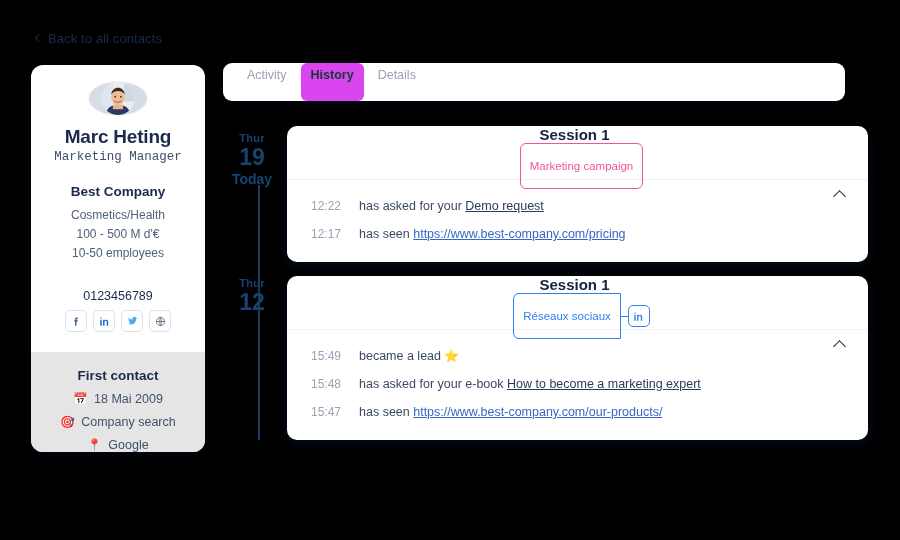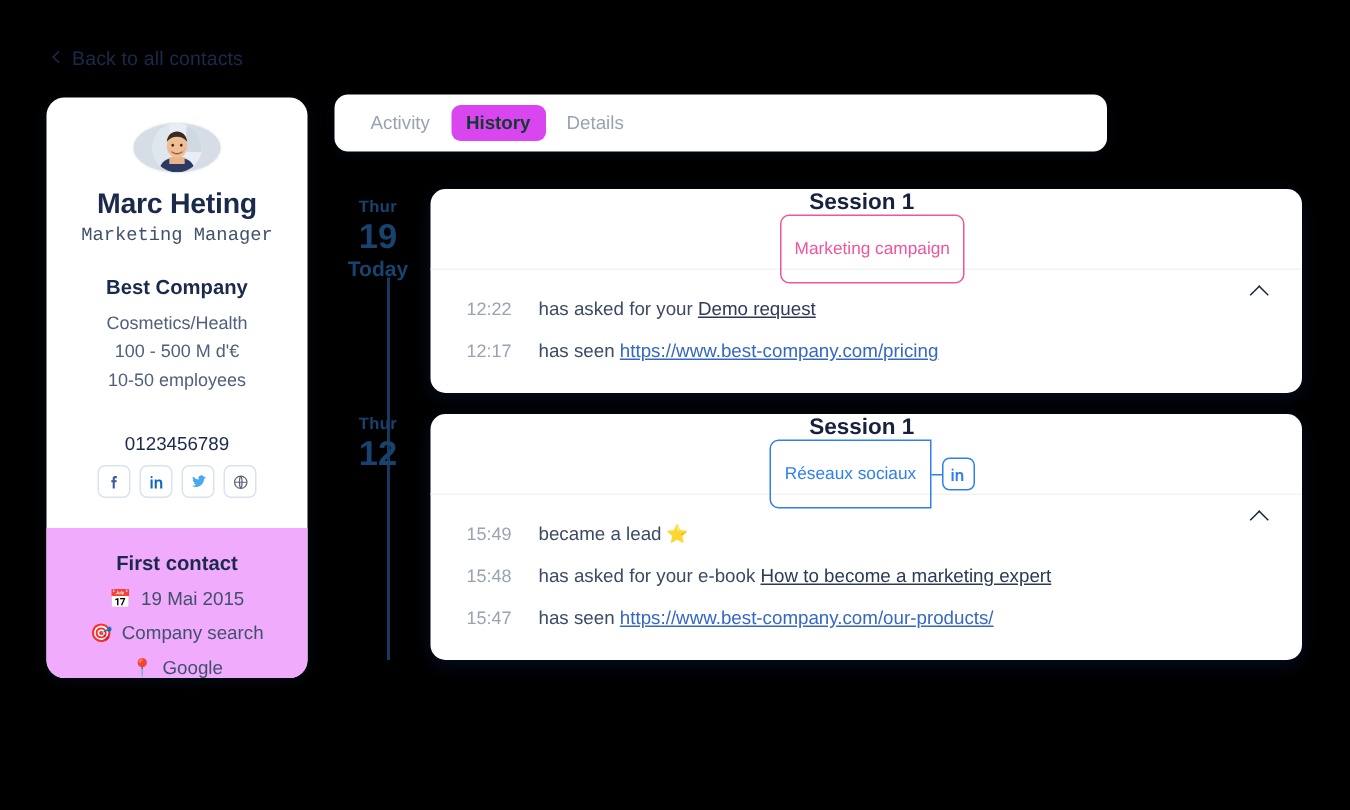--- a/index.html
+++ b/index.html
@@ -64,37 +64,37 @@
   .social-btn {
     width: 22px; height: 22px; border-radius: 5px;
     border: 1px solid #d9e2ef; background: #fff;
     display: flex; align-items: center; justify-content: center;
     cursor: pointer;
   }
   .social-btn svg { display: block; }
 
   .first-contact-panel {
     margin-top: 20px; width: 174px; flex: 1;
-    background: #f0abfc; border-radius: 0 0 12px 12px;
+    background: #e5e5e5; border-radius: 0 0 12px 12px;
     padding-top: 16px; display: flex; flex-direction: column; align-items: center;
   }
   .fc-title { font-size: 13.5px; font-weight: bold; color: #1b2a4a; }
   .fc-row {
     margin-top: 9px; font-size: 12.5px; color: #41506b;
     display: flex; align-items: center; gap: 6px;
   }
   .fc-emoji { font-size: 12px; line-height: 1; }
 
   
   .tabbar {
     position: absolute; left: 223px; top: 63px;
-    width: 515px; height: 38px;
+    width: 622px; height: 38px;
     background: #ffffff; border-radius: 9px;
     box-shadow: 0 2px 9px rgba(10,25,60,.33);
-    display: flex; align-items: center; padding-left: 14px; gap: 4px;
+    display: flex; padding-left: 14px; gap: 4px;
   }
   .tab {
     font-size: 12.5px; color: #9aa3b2; padding: 5px 10px;
     border-radius: 6px; cursor: pointer; user-select: none;
   }
   .tab.active { background: #d946ef; color: #123a2e; font-weight: bold; }
 
   
   .timeline-line {
     position: absolute; left: 258px; top: 185px;
@@ -234,21 +234,21 @@
             <path d="M3 12h18M12 3c2.5 2.7 2.5 15 0 18M12 3c-2.5 2.7-2.5 15 0 18"></path>
           </svg>
       </div>
     </div>
 
     <div class="first-contact-panel">
       <div class="fc-title">First contact</div>
 
       <div class="fc-row">
         <span class="fc-emoji">📅</span>
-        <span>19 Mai 2015</span>
+        <span>18 Mai 2009</span>
       </div>
       <div class="fc-row">
         <span class="fc-emoji">🎯</span>
         <span>Company search</span>
       </div>
       <div class="fc-row">
         <span class="fc-emoji">📍</span>
         <span>Google</span>
       </div>
     </div>

